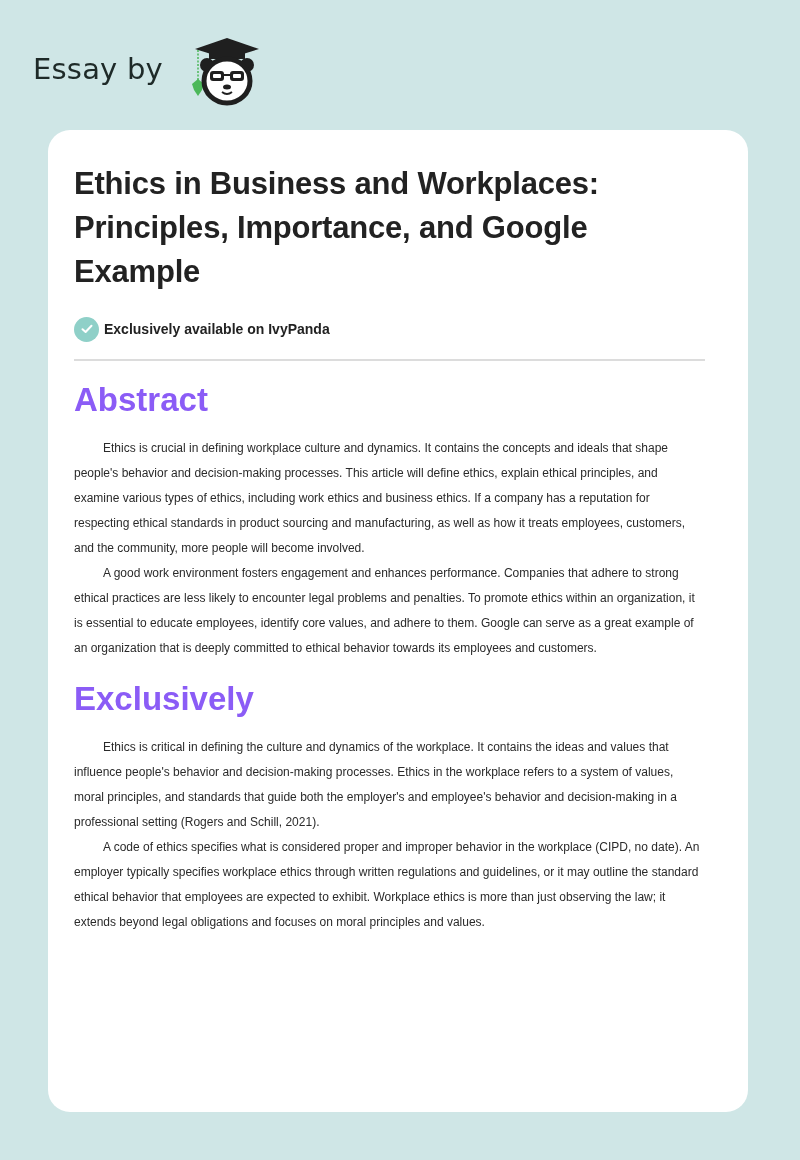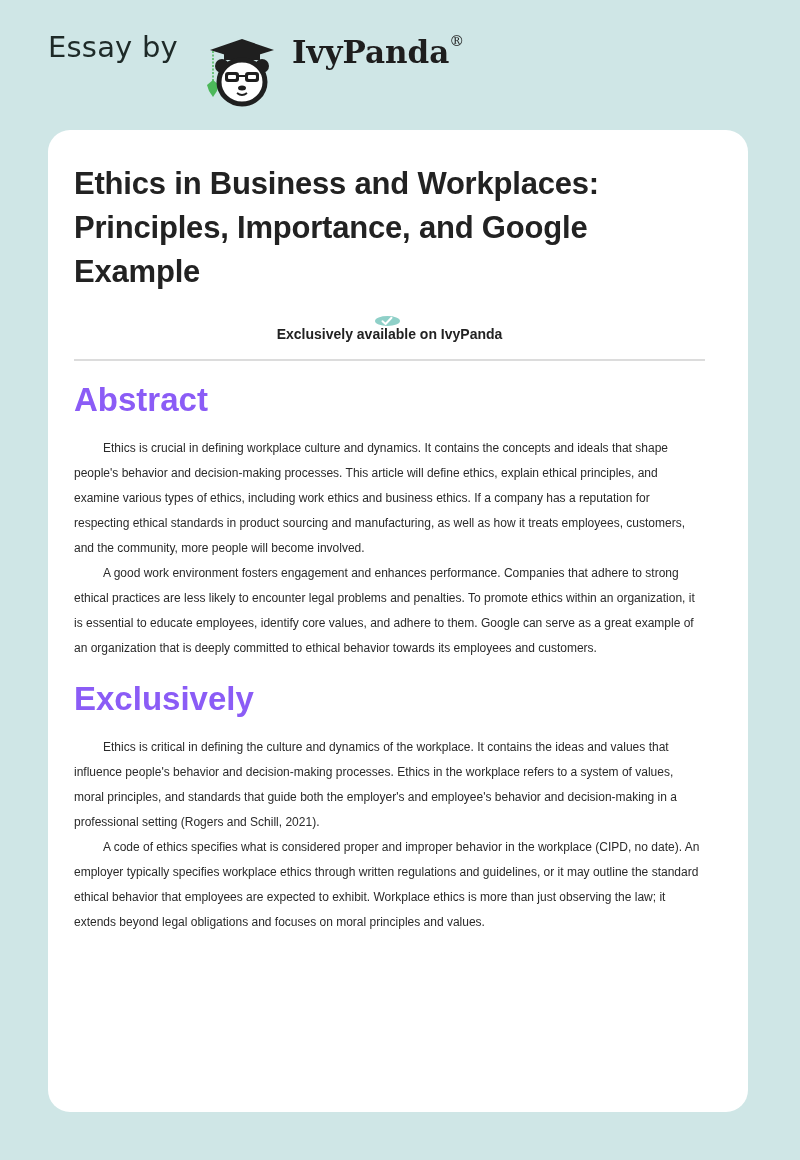--- a/index.html
+++ b/index.html
@@ -4,22 +4,22 @@
 <style>
   html, body { margin: 0; padding: 0; }
   body {
     width: 800px; height: 1160px; overflow: hidden;
     background: #cfe6e6;
     font-family: "Liberation Sans", sans-serif;
     color: #222;
     position: relative;
   }
   .header {
-    position: absolute; left: 48px; top: 36px; height: 72px;
-    display: flex; 
+    position: absolute; left: 33px; top: 36px; height: 72px;
+    display: flex; align-items: center;
   }
   .essay-by {
     font-family: "DejaVu Sans", sans-serif;
     font-size: 29px; color: #1e2a28; letter-spacing: 0.2px;
     margin-right: 20px; margin-top: -6px;
   }
   .logo-icon { width: 86px; height: 74px; display: block; margin-right: 8px; }
   .brand {
     font-family: "DejaVu Serif", serif; font-weight: bold;
     font-size: 31px; color: #1e1e1e; margin-top: -2px;
@@ -29,21 +29,21 @@
   .card {
     position: absolute; left: 48px; top: 130px; width: 700px; height: 982px;
     background: #ffffff; border-radius: 22px;
     box-sizing: border-box; padding: 32px 43px 0 26px;
   }
   .title {
     font-size: 31px; font-weight: bold; line-height: 44px;
     color: #222; margin: 0; letter-spacing: -0.2px;
   }
   .badge {
-    display: flex; align-items: center; margin-top: 22px; height: 26px; flex-direction: column;
+    display: flex; align-items: center; margin-top: 22px; height: 26px;
   }
   .badge-icon {
     width: 25px; height: 25px; border-radius: 50%;
     background: #8fd0c8; display: flex; align-items: center; justify-content: center;
     margin-right: 5px;
   }
   .badge-text { font-size: 14px; font-weight: bold; color: #222; }
   .divider { height: 2px; background: #dcdcdc; margin-top: 17px; }
 
   h2 {
@@ -80,21 +80,20 @@
 
     <rect x="27" y="36" width="14" height="10" rx="3" fill="#1f1f1f"></rect>
     <rect x="47" y="36" width="14" height="10" rx="3" fill="#1f1f1f"></rect>
     <line x1="41" y1="40" x2="47" y2="40" stroke="#1f1f1f" stroke-width="2"></line>
     <rect x="30" y="39" width="8" height="4" rx="1" fill="#fff"></rect>
     <rect x="50" y="39" width="8" height="4" rx="1" fill="#fff"></rect>
 
     <ellipse cx="44" cy="52" rx="4" ry="2.5" fill="#1f1f1f"></ellipse>
     <path d="M39,57 Q44,61 49,57" fill="none" stroke="#1f1f1f" stroke-width="1.8"></path>
   </svg>
-  <span class="brand"><span>IvyPanda</span><sup>®</sup></span>
 </div>
 
 <div class="card">
   <h1 class="title">Ethics in Business and Workplaces: Principles, Importance, and Google Example</h1>
 
   <div class="badge">
     <span class="badge-icon">
       <svg width="12" height="10" viewBox="0 0 12 10">
           <path d="M1.5,5.2 L4.6,8 L10.5,1.8" fill="none" stroke="#fff" stroke-width="2" stroke-linecap="round" stroke-linejoin="round"></path>
         </svg>

